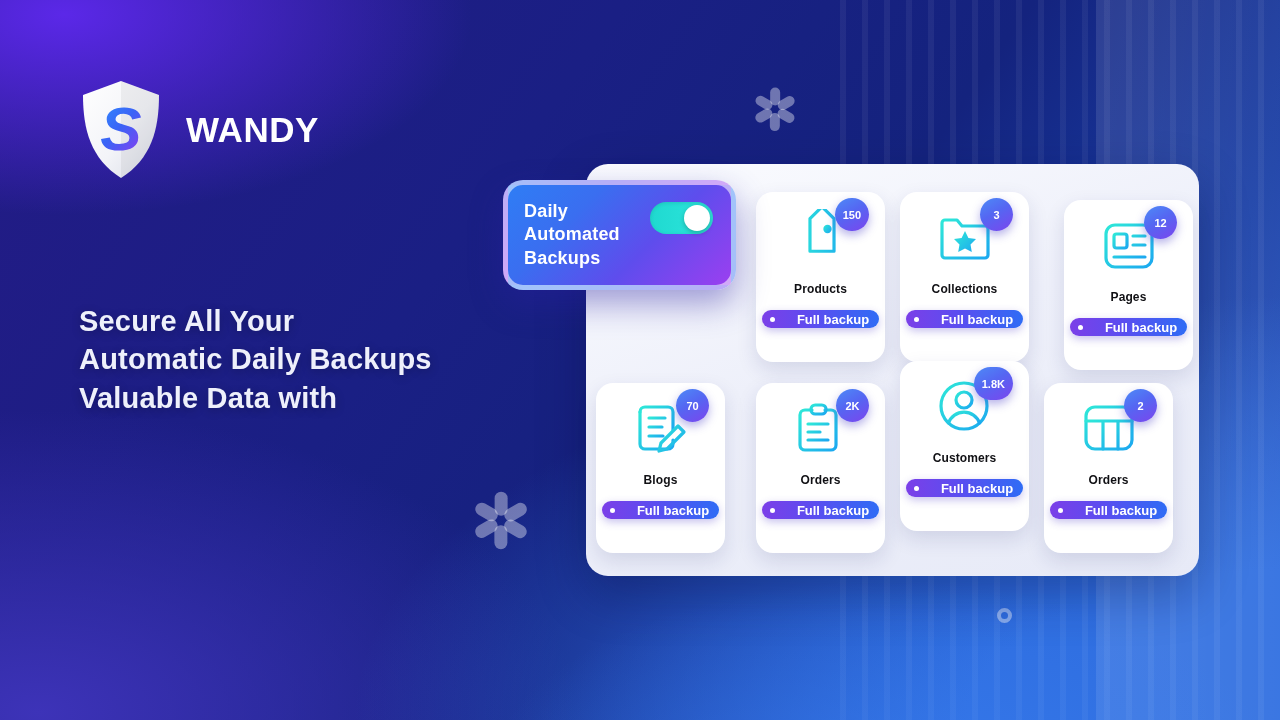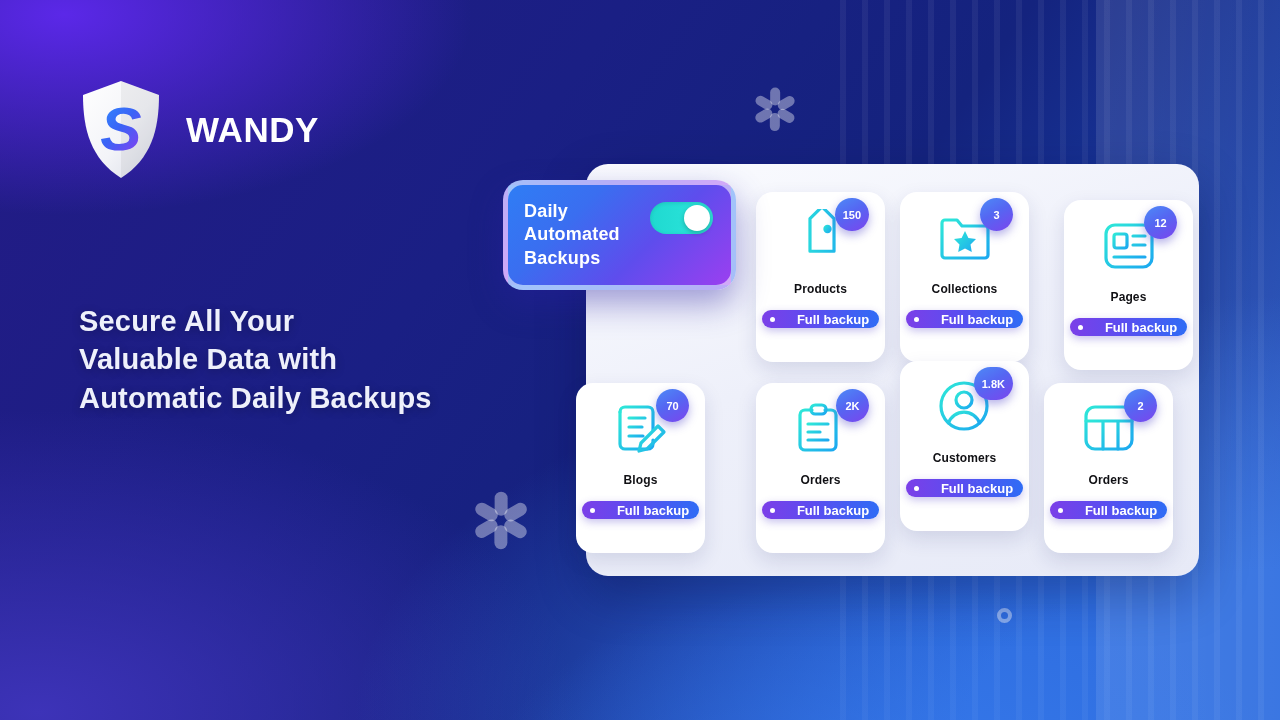--- a/index.html
+++ b/index.html
@@ -180,22 +180,22 @@
       <path d="M43 3 L81 17 C81 52 73 81 43 100 C13 81 5 52 5 17 Z" fill="url(#shieldGrad)"></path>
       <path d="M43 3 L81 17 C81 52 73 81 43 100 Z" fill="rgba(0,0,0,0.05)"></path>
       <text x="43" y="72" text-anchor="middle" fill="url(#sGrad)" font-family="Liberation Sans, sans-serif" font-size="62" font-weight="bold" font-style="italic">S</text>
     </svg>
   </div>
   <div class="wordmark">WANDY</div>
 </div>
 
 <div id="headline">
   <div>Secure All Your</div>
+  <div>Automatic Daily Backups</div>
   <div>Valuable Data with</div>
-  <div>Automatic Daily Backups</div>
 </div>
 
 <div id="panel"></div>
 
 <div id="cards">
     <div class="card" style="left: 756px; top: 192px;">
     <div class="icon-box">
       <svg class="icon-inner" viewBox="0 0 58 58">
           <defs>
             <linearGradient id="cyGrad" x1="0" y1="0" x2="1" y2="1">
@@ -248,21 +248,21 @@
      <path d="M33 19 H45 M33 28 H45 M14 40 H45" fill="none" stroke="url(#cyGrad)" stroke-width="3.2" stroke-linecap="round" stroke-linejoin="round"></path>
         </svg>
       <div class="badge">12</div>
     </div>
     <div class="title">Pages</div>
     <div class="pill">
       <span class="dot"></span>
       <span>Full backup</span>
     </div>
     </div>
-    <div class="card" style="left: 576px; top: 383px;">
+    <div class="card" style="left: 596px; top: 383px;">
     <div class="icon-box">
       <svg class="icon-inner" viewBox="0 0 58 58">
           <defs>
             <linearGradient id="cyGrad" x1="0" y1="0" x2="1" y2="1">
   <stop offset="0%" stop-color="#2ee8d8"></stop>
               <stop offset="100%" stop-color="#1ca8f0"></stop>
 </linearGradient>
           </defs>
           <path d="M8 12 a5 5 0 0 1 5-5 H36 a5 5 0 0 1 5 5 V30" fill="none" stroke="url(#cyGrad)" stroke-width="3.2" stroke-linecap="round" stroke-linejoin="round"></path>
      <path d="M41 40 V44 a5 5 0 0 1-5 5 H13 a5 5 0 0 1-5-5 V12" fill="none" stroke="url(#cyGrad)" stroke-width="3.2" stroke-linecap="round" stroke-linejoin="round"></path>

